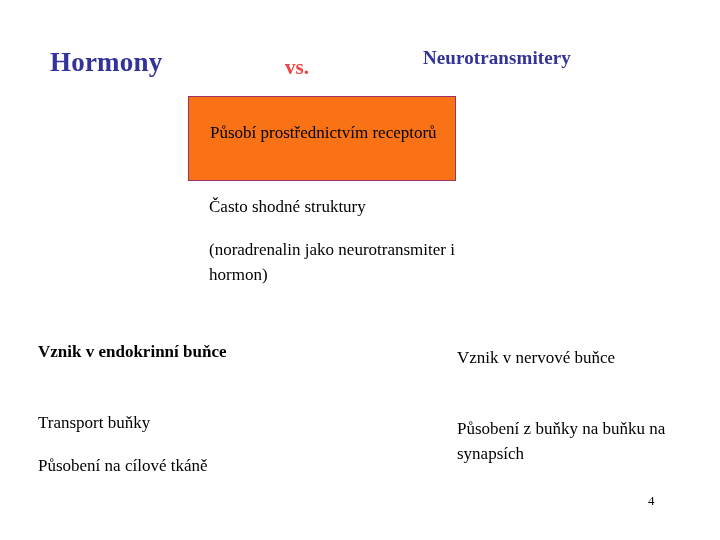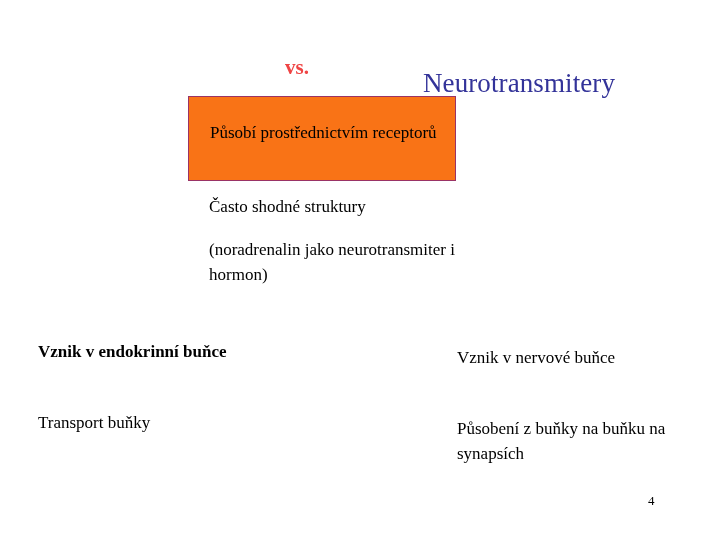--- a/index.html
+++ b/index.html
@@ -45,26 +45,25 @@
     top: 8px;
     font-size: 21px;
     font-weight: bold;
     color: #ef4444;
     white-space: nowrap;
   }
   .title-right {
     position: absolute;
     left: 423px;
     top: 0px;
-    font-size: 27px;
-    font-weight: normal;
+    font-size: 19px;
+    font-weight: bold;
     color: #333399;
     letter-spacing: 0.1px;
     white-space: nowrap;
-    margin-top: 21px;
   }
 
   
   .boxed-note {
     position: absolute;
     left: 188px;
     top: 96px;
     width: 268px;
     height: 85px;
     box-sizing: border-box;
@@ -118,32 +117,34 @@
     font-size: 13px;
     color: #000000;
   }
 </style>
 </head>
 <body>
 
 <div class="slide">
 
   <div class="title-row">
+    <div class="title-left">Hormony</div>
     <div class="title-vs">vs.</div>
     <div class="title-right">Neurotransmitery</div>
   </div>
 
   <div class="boxed-note">
     <div class="note-text">Působí prostřednictvím receptorů</div>
   </div>
 
   <div class="centre-note n2">(noradrenalin jako neurotransmiter i hormon)</div>
   <div class="centre-note n1">Často shodné struktury</div>
 
   <div class="col col-left l1">Vznik v endokrinní buňce</div>
   <div class="col col-left l2">Transport buňky</div>
+  <div class="col col-left l3">Působení na cílové tkáně</div>
 
   <div class="col col-right r1">Vznik v nervové buňce</div>
   <div class="col col-right r2">Působení z buňky na buňku na synapsích</div>
 
   <div class="page-number">4</div>
 
 </div>
 
 </body></html>

